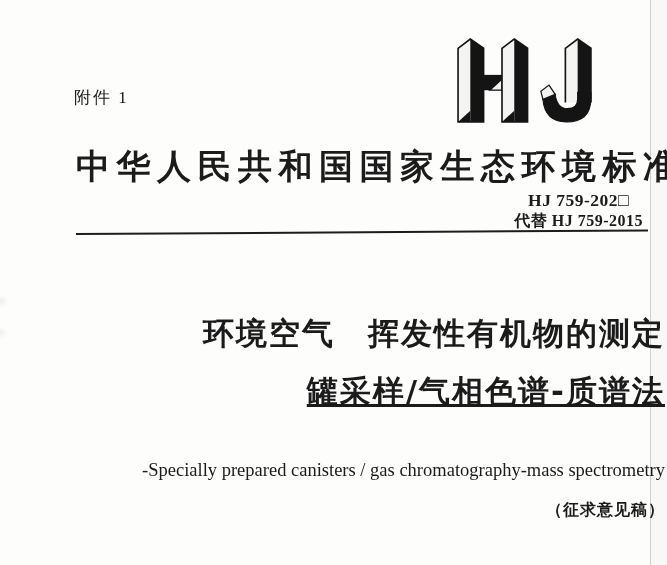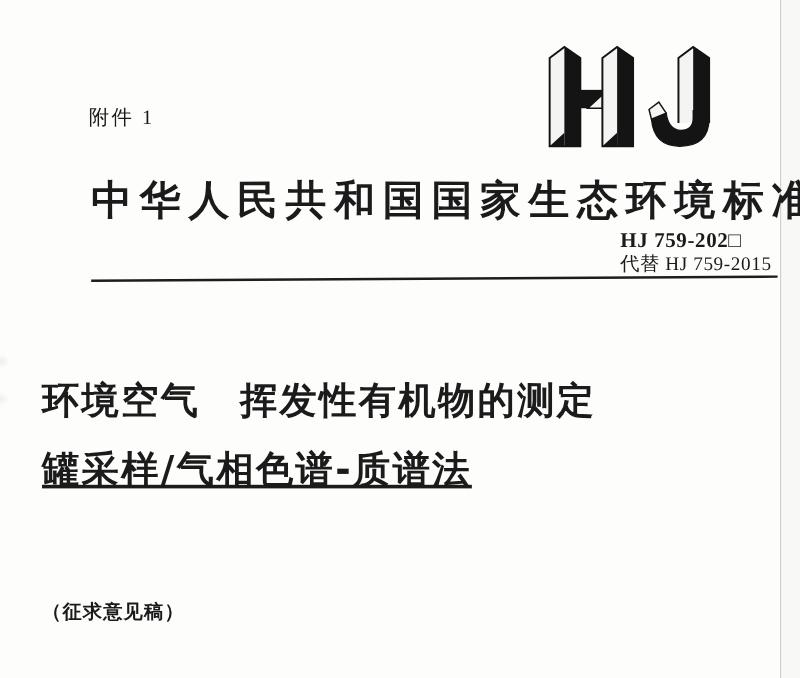--- a/index.html
+++ b/index.html
@@ -39,31 +39,31 @@
     position:absolute;left:456px;top:37px;width:138px;height:87px;
   }
   .std-heading{
     position:absolute;left:76px;top:144px;width:575px;
     font-size:34px;font-weight:bold;letter-spacing:6.5px;
     white-space:nowrap;
     font-family:Liberation Sans, sans-serif;
   }
   .designation{
     position:absolute;right:24px;top:189px;
-    text-align:left;line-height:1.28;
+    text-align:center;line-height:1.28;
     font-family:"Liberation Serif", serif;
   }
   .designation .code{font-size:17.5px;font-weight:bold;letter-spacing:.5px;}
-  .designation .replaces{font-size:16px;font-weight:normal;letter-spacing:.5px;}
+  .designation .replaces{font-size:16px;font-weight:bold;letter-spacing:.5px;}
   .rule{
     position:absolute;left:76px;top:233px;width:572px;height:2.2px;
     background:#1d1d1d;
     transform:rotate(-0.35deg);transform-origin:left center;
   }
-  .centerblock{position:absolute;left:35px;width:630px;text-align:left;}
+  .centerblock{position:absolute;left:35px;width:630px;text-align:right;}
   .title-cn1{top:313px;font-family:"DejaVu Sans", sans-serif;font-weight:bold;font-size:31px;letter-spacing:2px;white-space:nowrap;}
   .title-cn2{top:371px;font-family:"DejaVu Sans", sans-serif;font-weight:bold;font-size:31px;letter-spacing:2px;white-space:nowrap;text-decoration:underline;}
   .title-en1{top:422px;font-size:18.5px;font-family:"Liberation Serif", serif;white-space:nowrap;}
   .title-en2{top:460px;font-size:18.5px;font-family:"Liberation Serif", serif;white-space:nowrap;}
   .draft{top:500px;font-family:"DejaVu Sans", sans-serif;font-weight:bold;font-size:16px;letter-spacing:1px;}
 </style>
 </head>
 <body>
 
 <div class="page">
@@ -101,16 +101,17 @@
   <div class="designation">
     <div class="code">HJ 759-202□</div>
     <div class="replaces">代替 HJ 759-2015</div>
   </div>
 
   <div class="rule"></div>
 
   <div class="centerblock title-cn1">环境空气　挥发性有机物的测定</div>
   <div class="centerblock title-cn2">罐采样/气相色谱-质谱法</div>
 
+  <div class="centerblock title-en2">-Specially prepared canisters / gas chromatography-mass spectrometry</div>
 
   <div class="centerblock draft">（征求意见稿）</div>
 
 </div>
 
 </body></html>

